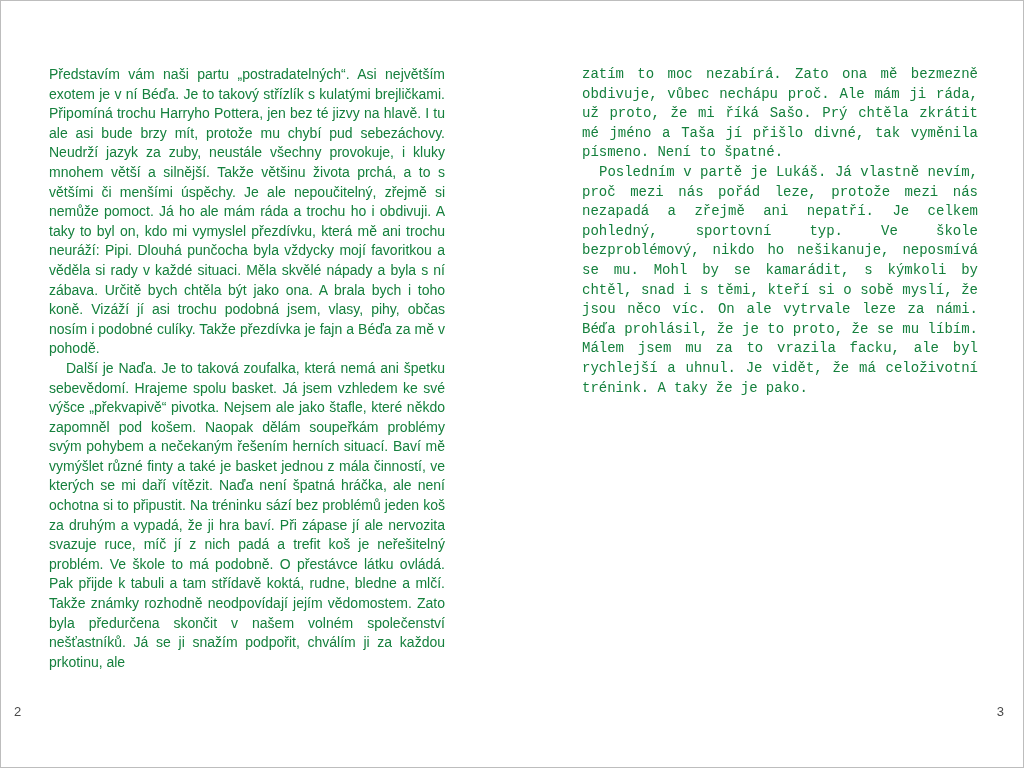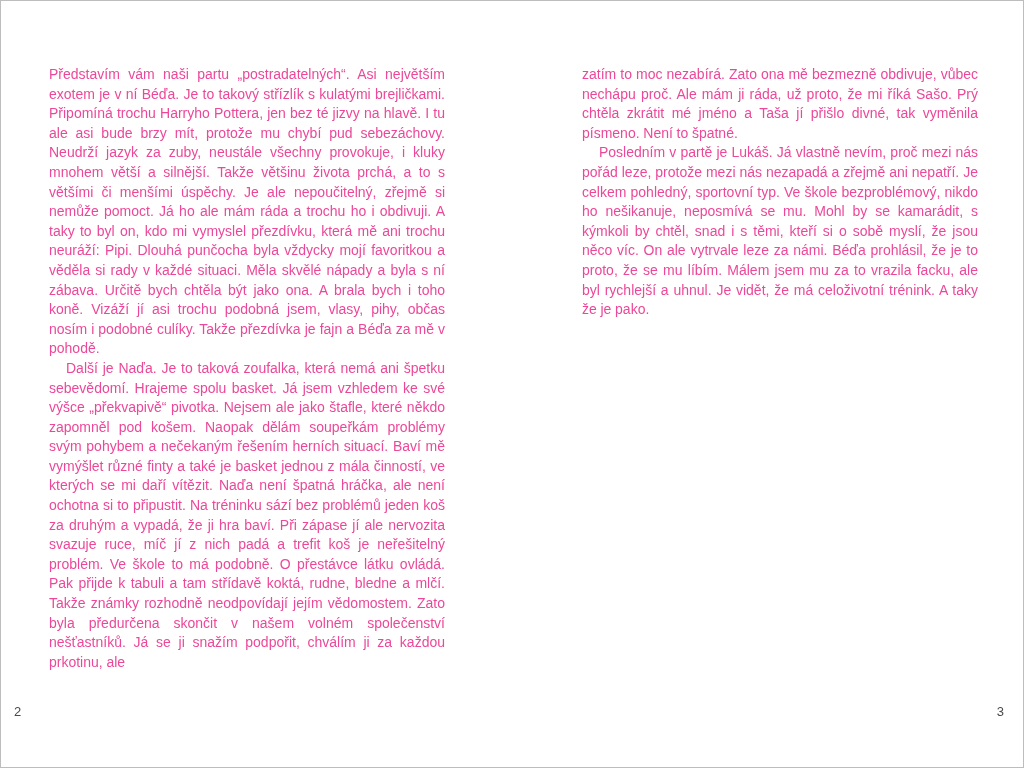--- a/index.html
+++ b/index.html
@@ -18,27 +18,27 @@
     font-family: "Liberation Sans", "DejaVu Sans", sans-serif;
     color: #3c3c3c;
   }
   .page-text {
     position: absolute;
     top: 64px;
     width: 396px;
     font-size: 14px;
     line-height: 19.6px;
     text-align: justify;
-    color: #ec4899;
+    color: #15803d;
     hyphens: auto;
     -webkit-hyphens: auto;
     word-spacing: -0.2px;
   }
   .page-text.left  { left: 48px; }
-  .page-text.right { left: 581px; }
+  .page-text.right { left: 581px; font-family: Liberation Mono, monospace; }
   .page-text p {
     margin: 0;
     padding: 0;
   }
   .page-text p.indented {
     text-indent: 17px;
   }
   .page-number {
     position: absolute;
     top: 703px;

